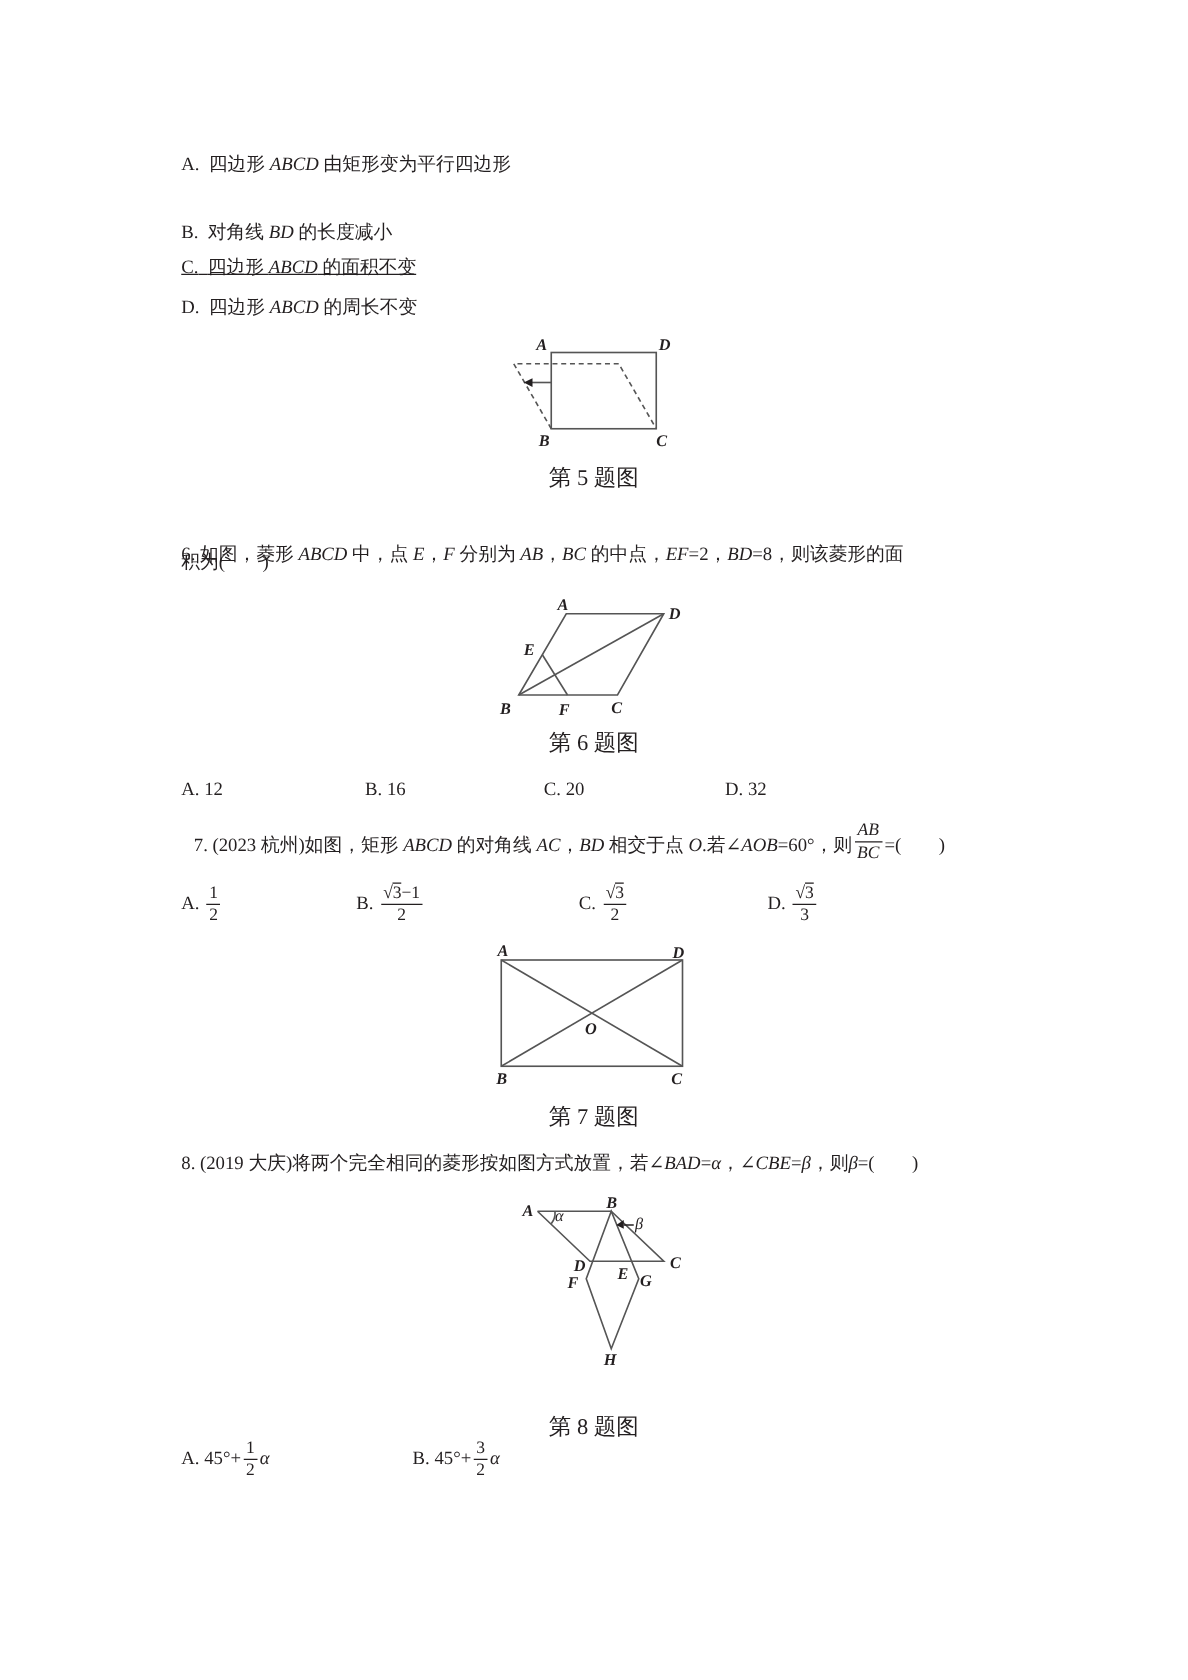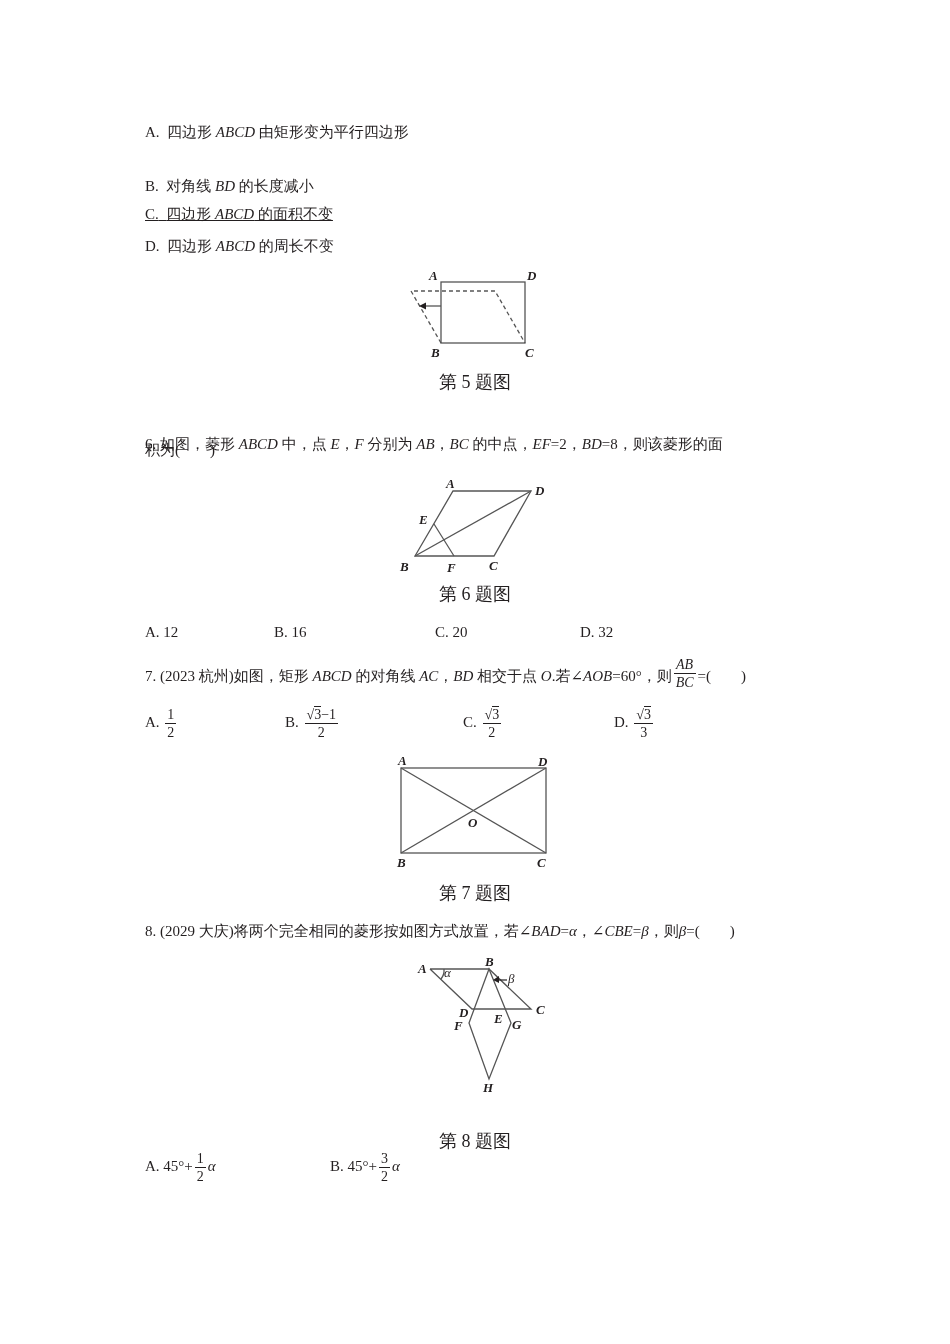--- a/index.html
+++ b/index.html
@@ -96,25 +96,25 @@
 
 <div class="line" style="top:434px;">
   <span>6.</span>
   <span>如图，菱形 </span><span class="i">ABCD</span><span> 中，点 </span><span class="i">E</span><span>，</span><span class="i">F</span><span> 分别为 </span><span class="i">AB</span><span>，</span><span class="i">BC</span><span> 的中点，</span><span class="i">EF</span><span>=2，</span><span class="i">BD</span><span>=8，则该菱形的面</span>
 </div>
 <div class="line" style="top:440px;">积为(　　)</div>
 
 <div class="caption" style="left:375px;top:585px;">第 6 题图</div>
 
 <div class="opt" style="left:145px;top:622px;"><span>A.</span> <span>12</span></div>
-<div class="opt" style="left:274px;top:622px;"><span>B.</span> <span>16</span></div>
+<div class="opt" style="left:292px;top:622px;"><span>B.</span> <span>16</span></div>
 <div class="opt" style="left:435px;top:622px;"><span>C.</span> <span>20</span></div>
 <div class="opt" style="left:580px;top:622px;text-align:right;"><span>D.</span> <span>32</span></div>
 
-<div class="line" style="top:664px;">
+<div class="line" style="top:664px;margin-left:10px;">
   <span>7.</span>
   <span>(2023 杭州)</span><span>如图，矩形 </span><span class="i">ABCD</span><span> 的对角线 </span><span class="i">AC</span><span>，</span><span class="i">BD</span><span> 相交于点 </span><span class="i">O</span><span>.若∠</span><span class="i">AOB</span><span>=60°，则</span><span class="frac i" style="margin-top:-8px;"><span class="num">AB</span><span>BC</span></span><span>=(　　)</span>
 </div>
 
 <div class="opt" style="left:145px;top:706px;">
   <span>A.</span>
   <span class="frac"><span class="num">1</span><span>2</span></span>
 </div>
 <div class="opt" style="left:285px;top:706px;">
   <span>B.</span>
@@ -126,21 +126,21 @@
 </div>
 <div class="opt" style="left:614px;top:706px;">
   <span>D.</span>
   <span class="frac"><span class="num"><span class="sq"><span class="rad">√</span><span class="over">3</span></span></span><span>3</span></span>
 </div>
 
 <div class="caption" style="left:375px;top:884px;">第 7 题图</div>
 
 <div class="line" style="top:921px;">
   <span>8.</span>
-  <span>(2029 大庆)</span><span>将两个完全相同的菱形按如图方式放置，若∠</span><span class="i">BAD</span><span>=</span><span class="i">α</span><span>，∠</span><span class="i">CBE</span><span>=</span><span class="i">β</span><span>，则</span><span class="i">β</span><span>=(　　)</span>
+  <span>(2019 大庆)</span><span>将两个完全相同的菱形按如图方式放置，若∠</span><span class="i">BAD</span><span>=</span><span class="i">α</span><span>，∠</span><span class="i">CBE</span><span>=</span><span class="i">β</span><span>，则</span><span class="i">β</span><span>=(　　)</span>
 </div>
 
 <div class="caption" style="left:375px;top:1108px;margin-top:24px;">第 8 题图</div>
 
 <div class="opt" style="left:145px;top:1150px;">
   <span>A.</span> <span>45°+</span><span class="frac"><span class="num">1</span><span>2</span></span><span class="i">α</span>
 </div>
 <div class="opt" style="left:330px;top:1150px;">
   <span>B.</span> <span>45°+</span><span class="frac"><span class="num">3</span><span>2</span></span><span class="i">α</span>
 </div>

